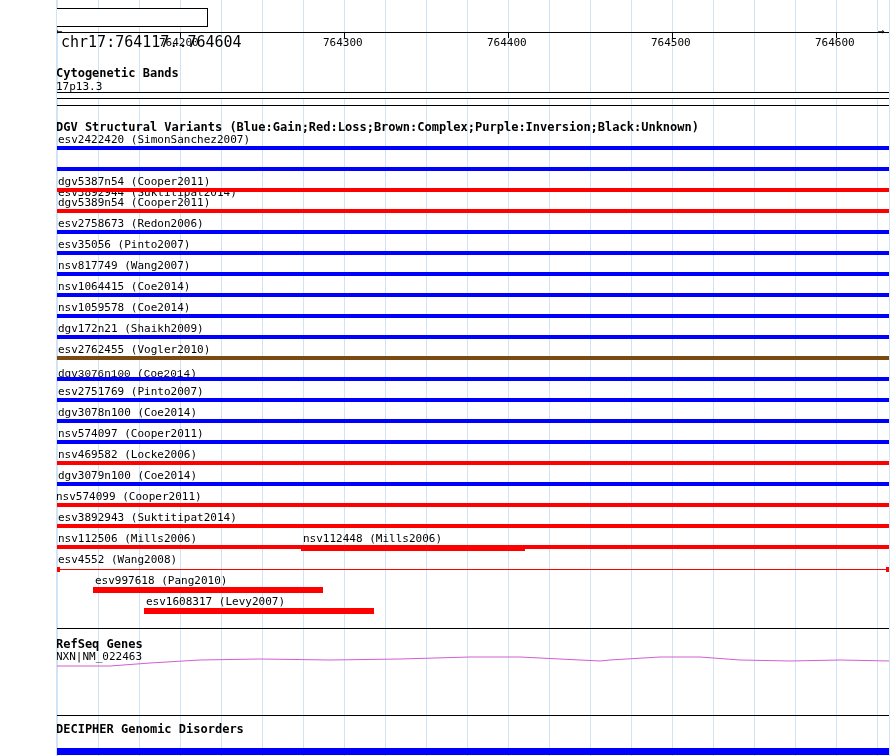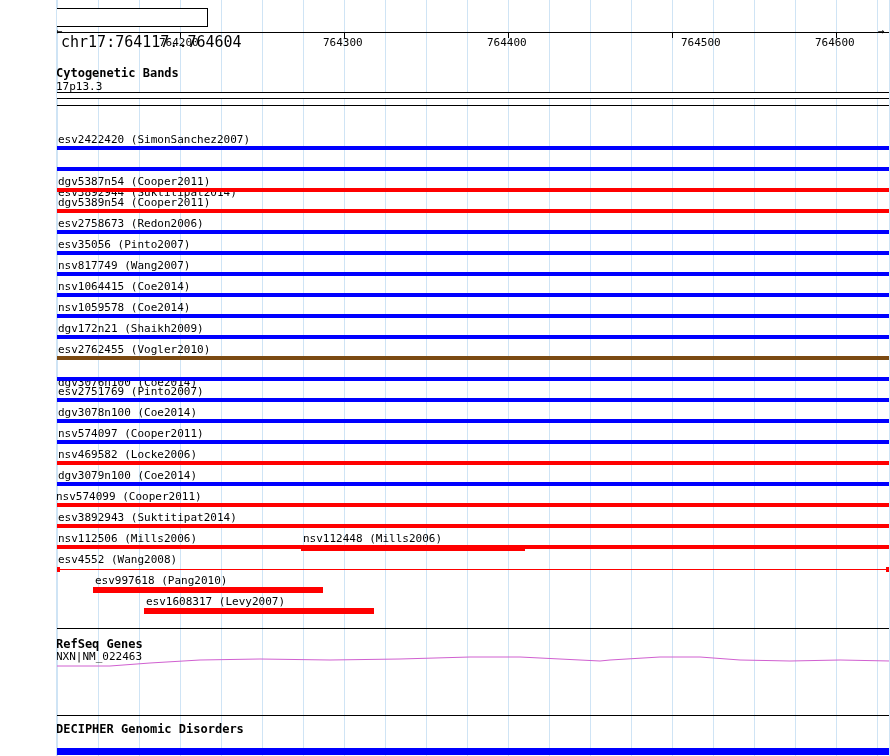--- a/index.html
+++ b/index.html
@@ -148,28 +148,29 @@
 
   <div class="tick" style="left:180px; top:32px; height:6px;"></div>
   <div class="tick" style="left:344px; top:32px; height:6px;"></div>
   <div class="tick" style="left:508px; top:32px; height:6px;"></div>
   <div class="tick" style="left:672px; top:32px; height:6px;"></div>
   <div class="tick" style="left:836px; top:32px; height:6px;"></div>
 
   <div class="tick-label" style="left:159px; top:36px;">764200</div>
   <div class="tick-label" style="left:323px; top:36px;">764300</div>
   <div class="tick-label" style="left:487px; top:36px;">764400</div>
-  <div class="tick-label" style="left:651px; top:36px;margin-left:30px;">764500</div>
+  <div class="tick-label" style="left:651px; top:36px;">764500</div>
   <div class="tick-label" style="left:815px; top:36px;">764600</div>
 
   <div class="section-title" style="left:56px; top:66px;">Cytogenetic Bands</div>
   <div class="track-label" style="left:56px; top:80px;">17p13.3</div>
   <div class="band-rect" style="left:56px; top:92px; width:834px; height:7px;"></div>
   <div class="hline" style="left:56px; top:105px; width:834px;"></div>
 
+  <div class="section-title" style="left:56px; top:120px;">DGV Structural Variants (Blue:Gain;Red:Loss;Brown:Complex;Purple:Inversion;Black:Unknown)</div>
 
   <div class="track-label" style="left:58px; top:133px;">esv2422420 (SimonSanchez2007)</div>
   <div class="feature-bar" style="left:56px; top:146px; width:834px; background:#0000ff;"></div>
 
   <div class="track-label" style="left:58px; top:154px;margin-top:32px;">esv3892944 (Suktitipat2014)</div>
   <div class="feature-bar" style="left:56px; top:167px; width:834px; background:#0000ff;"></div>
 
   <div class="track-label" style="left:58px; top:175px;">dgv5387n54 (Cooper2011)</div>
   <div class="feature-bar" style="left:56px; top:188px; width:834px; background:#ff0000;"></div>
 
@@ -190,21 +191,21 @@
 
   <div class="track-label" style="left:58px; top:301px;">nsv1059578 (Coe2014)</div>
   <div class="feature-bar" style="left:56px; top:314px; width:834px; background:#0000ff;"></div>
 
   <div class="track-label" style="left:58px; top:322px;">dgv172n21 (Shaikh2009)</div>
   <div class="feature-bar" style="left:56px; top:335px; width:834px; background:#0000ff;"></div>
 
   <div class="track-label" style="left:58px; top:343px;">esv2762455 (Vogler2010)</div>
   <div class="feature-bar" style="left:56px; top:356px; width:834px; background:#7b4a12;"></div>
 
-  <div class="track-label" style="left:58px; top:376px;">dgv3076n100 (Coe2014)</div>
+  <div class="track-label" style="left:58px; top:368px;font-family:Liberation Mono, monospace;">dgv3076n100 (Coe2014)</div>
   <div class="feature-bar" style="left:56px; top:377px; width:834px; background:#0000ff;"></div>
 
   <div class="track-label" style="left:58px; top:385px;">esv2751769 (Pinto2007)</div>
   <div class="feature-bar" style="left:56px; top:398px; width:834px; background:#0000ff;"></div>
 
   <div class="track-label" style="left:58px; top:406px;">dgv3078n100 (Coe2014)</div>
   <div class="feature-bar" style="left:56px; top:419px; width:834px; background:#0000ff;"></div>
 
   <div class="track-label" style="left:58px; top:427px;">nsv574097 (Cooper2011)</div>
   <div class="feature-bar" style="left:56px; top:440px; width:834px; background:#0000ff;"></div>

